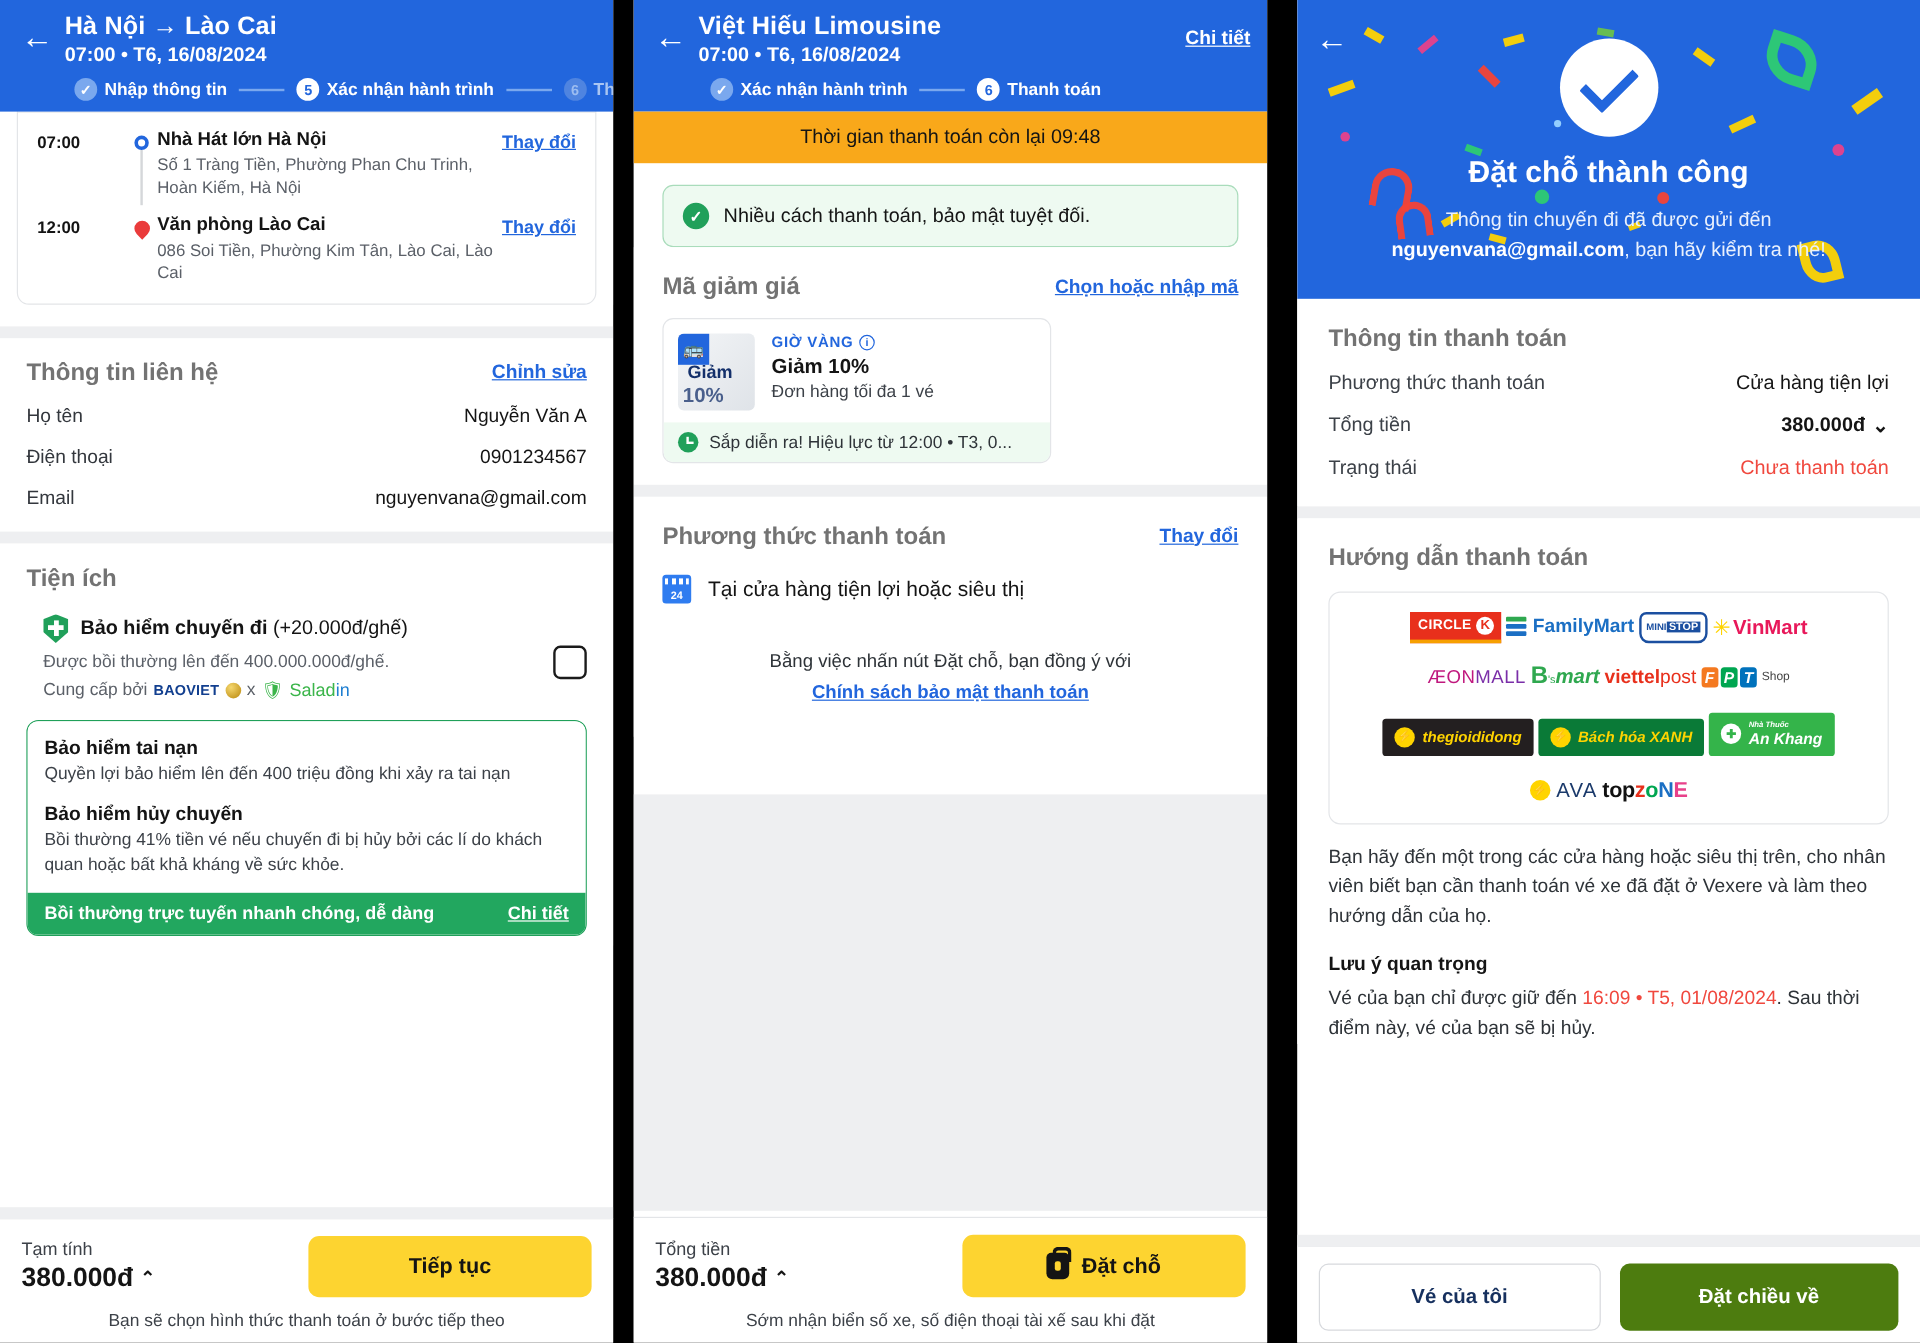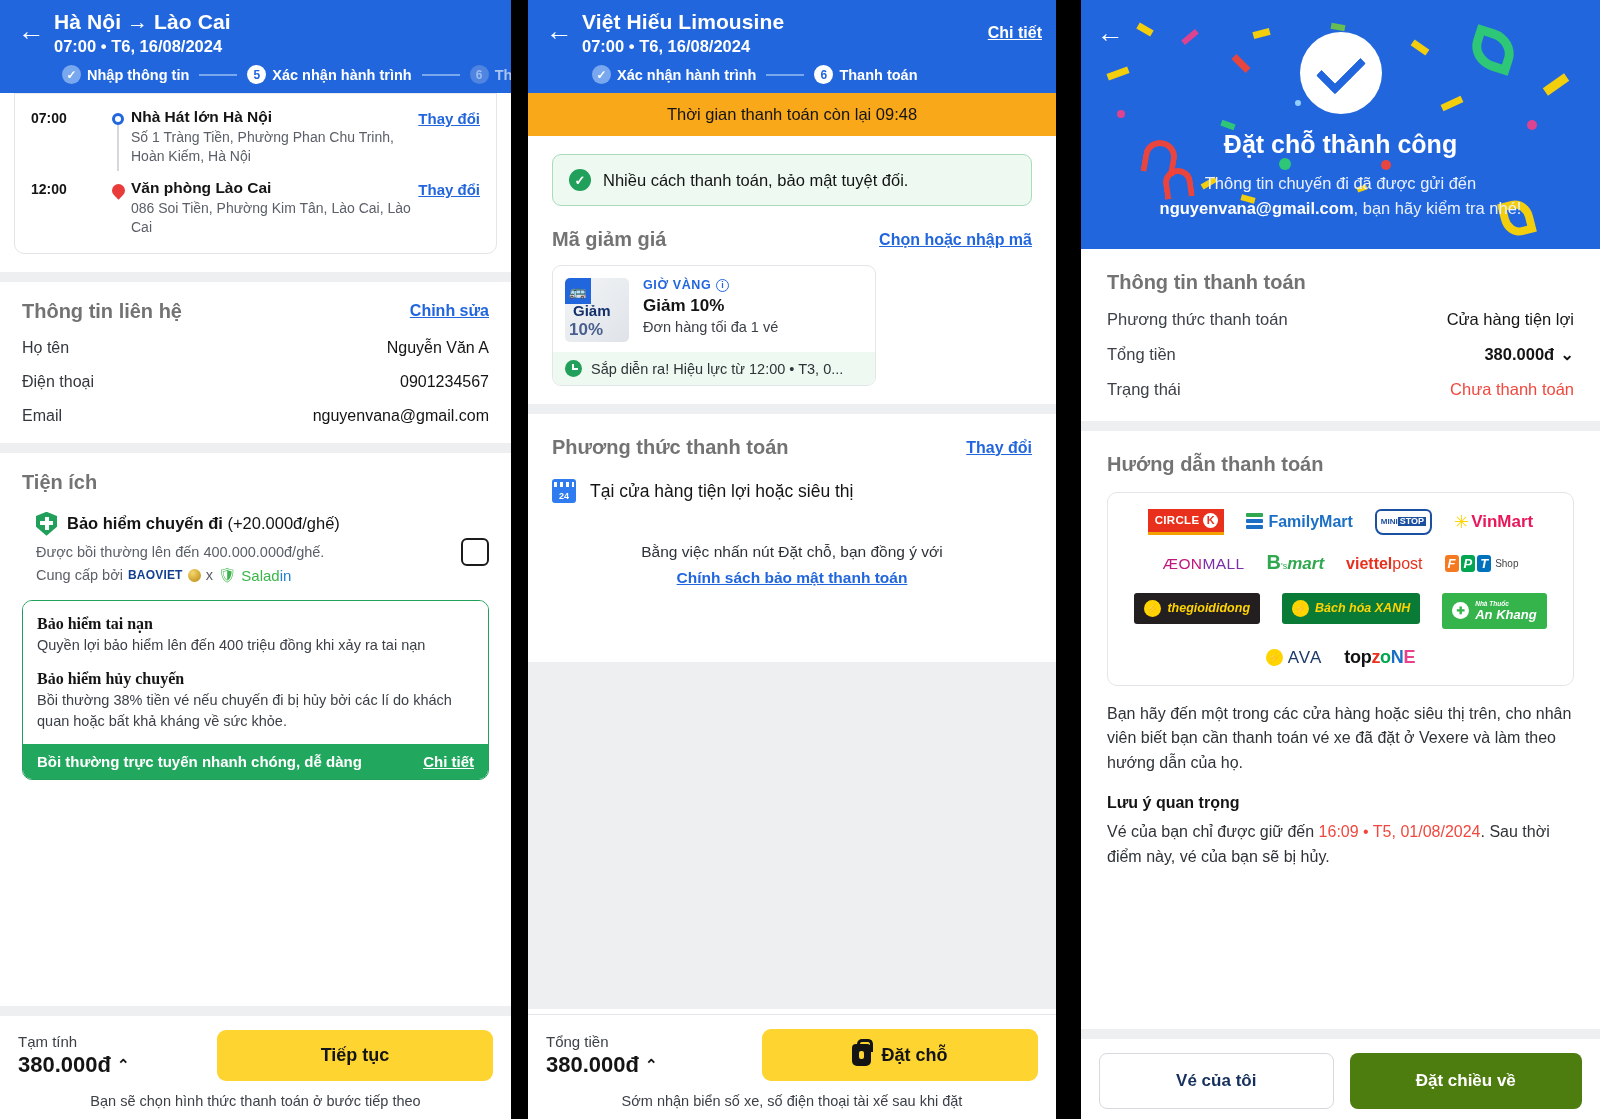--- a/index.html
+++ b/index.html
@@ -103,21 +103,21 @@
   .baoviet { font-size:12px; font-weight:bold; color:#123f8f; letter-spacing:.2px; }
   .bv-ball { width:13px;height:13px;border-radius:50%;background:radial-gradient(circle at 35% 30%, #f5d76e, #b8860b); display:inline-block;}
   .saladin { font-size:15px; color:#3bb54a; font-weight:500;}
   .saladin i { font-style:normal; color:#1f7fd1; }
   .chk {
     width:28px;height:28px;border:2.5px solid #1b1b1b;border-radius:6px;background:#fff;
     flex:0 0 28px; margin-top:26px; cursor:pointer;
   }
   .ins-card { margin-top:16px; border:1.5px solid #20a05a; border-radius:10px; overflow:hidden; }
   .ins-body { padding:14px 14px 12px 14px; background:#fff; }
-  .ins-h { font-size:16px; font-weight:bold; color:#141414;font-family:Liberation Serif, serif; }
+  .ins-h { font-size:16px; font-weight:bold; color:#141414; }
   .ins-p { font-size:14.5px; color:#3c4148; line-height:1.45; margin-top:2px; }
   .ins-h2 { margin-top:14px; }
   .ins-foot {
     background:#22a75f; color:#fff; padding:9px 14px; display:flex; justify-content:space-between;
     font-size:15px; font-weight:bold;
   }
   .ins-foot .l { color:#fff; text-decoration:underline; cursor:pointer; }
 
   .footbar {
     position:absolute; left:0; right:0; bottom:0; background:#fff;
@@ -125,21 +125,21 @@
   }
   .footbar.topgap:before {
     content:""; position:absolute; left:0; right:0; top:-10px; height:10px; background:#eeeff1;
   }
   .foot-row { display:flex; align-items:center; justify-content:space-between; }
   .f-label { font-size:15px; color:#3c4148; }
   .f-price { font-size:22px; font-weight:bold; color:#141414; margin-top:2px; display:flex; align-items:center; gap:6px;}
   .caret-up { font-size:15px; font-weight:bold; }
   .btn-yellow {
     background:#fdd430; color:#141414; font-size:18px; font-weight:bold;
-    border:none; border-radius:9px; padding: 15px 0; width: 276px; cursor:pointer;
+    border:none; border-radius:9px; padding: 15px 0; width: 236px; cursor:pointer;
     display:flex; align-items:center; justify-content:center; gap:10px;
   }
   .foot-note { text-align:center; font-size:14.5px; color:#3c4148; margin-top:12px; }
   .lock-ic { width:19px;height:22px;background:#141414; border-radius:4px 4px 5px 5px; position:relative; }
   .lock-ic:before{content:"";position:absolute;left:4.5px;top:-5px;width:10px;height:10px;border:3px solid #141414;border-bottom:none;border-radius:5px 5px 0 0;}
   .lock-ic:after{content:"";position:absolute;left:7px;top:7px;width:5px;height:8px;background:#fdd430;border-radius:2px;}
 
   
   .timer-bar {
     background:#f9a81a; color:#141414; text-align:center; font-size:16.5px;
@@ -206,21 +206,21 @@
   }
   .cel-title { text-align:center; font-size:25px; font-weight:bold; color:#fff; margin-top:16px; position:relative; z-index:2;}
   .cel-sub { text-align:center; font-size:16.5px; color:#eaf1fd; margin-top:12px; line-height:1.5; position:relative; z-index:2;}
   .cel-sub b { color:#fff; }
   .pi-row { display:flex; justify-content:space-between; font-size:16.5px; margin-top:16px; }
   .pi-k { color:#3c4148; }
   .pi-v { color:#141414; }
   .pi-v.bold { font-weight:bold; display:flex; align-items:center; gap:6px;}
   .pi-v.red { color:#f0483e; }
   .logos-card { border:1px solid #e3e5e8; border-radius:10px; padding: 16px 10px 14px 10px; margin-top:16px; }
-  .logo-row { display:flex; align-items:flex-start; justify-content:center; gap:22px; margin-bottom:16px; flex-wrap:nowrap;}
+  .logo-row { display:flex; align-items:flex-end; justify-content:center; gap:4px; margin-bottom:16px; flex-wrap:nowrap;}
   .logo-row:last-child { margin-bottom:0; }
   .lg { display:flex; align-items:center; justify-content:center; height:26px; }
   .lg-circlek { background:#e8301c; color:#fff; font-size:11.5px; font-weight:bold; padding:3px 6px 3px 7px; border-bottom:3px solid #f6a000; display:flex; align-items:center; gap:4px; letter-spacing:.3px;}
   .ck-ball { width:15px;height:15px;border-radius:50%;background:#fff;color:#e8301c;font-size:11px;font-weight:bold;display:flex;align-items:center;justify-content:center;}
   .lg-family { display:flex; align-items:center; gap:5px; }
   .fm-bars { width:17px; }
   .fm-bars div { height:4px; margin-bottom:2px; border-radius:1px; }
   .lg-family span { font-size:16px; font-weight:bold; color:#1b6fc4; }
   .lg-mini { border:2.5px solid #1b4fa0; border-radius:6px 6px 8px 8px; padding:2px 4px; text-align:center; line-height:1; }
   .lg-mini b { display:block; font-size:8px; color:#1b4fa0; background:#fff; }
@@ -364,21 +364,21 @@
           </div>
         </div>
         <div class="chk"></div>
       </div>
 
       <div class="ins-card">
         <div class="ins-body">
           <div class="ins-h">Bảo hiểm tai nạn</div>
           <div class="ins-p">Quyền lợi bảo hiểm lên đến 400 triệu đồng khi xảy ra tai nạn</div>
           <div class="ins-h ins-h2">Bảo hiểm hủy chuyến</div>
-          <div class="ins-p">Bồi thường 38% tiền vé nếu chuyến đi bị hủy bởi các lí do khách quan hoặc bất khả kháng về sức khỏe.</div>
+          <div class="ins-p">Bồi thường 41% tiền vé nếu chuyến đi bị hủy bởi các lí do khách quan hoặc bất khả kháng về sức khỏe.</div>
         </div>
         <div class="ins-foot">
           <span>Bồi thường trực tuyến nhanh chóng, dễ dàng</span>
           <span class="l">Chi tiết</span>
         </div>
       </div>
     </div>
 
     <div class="footbar topgap">
       <div class="foot-row">

